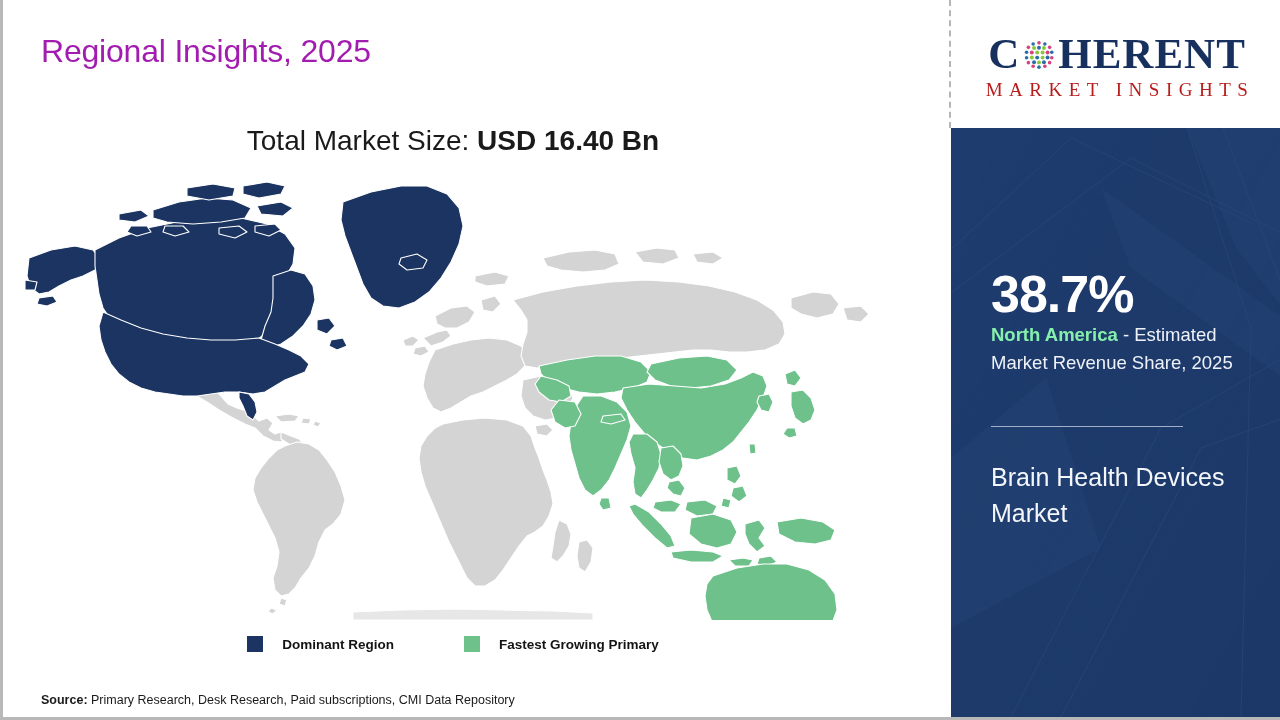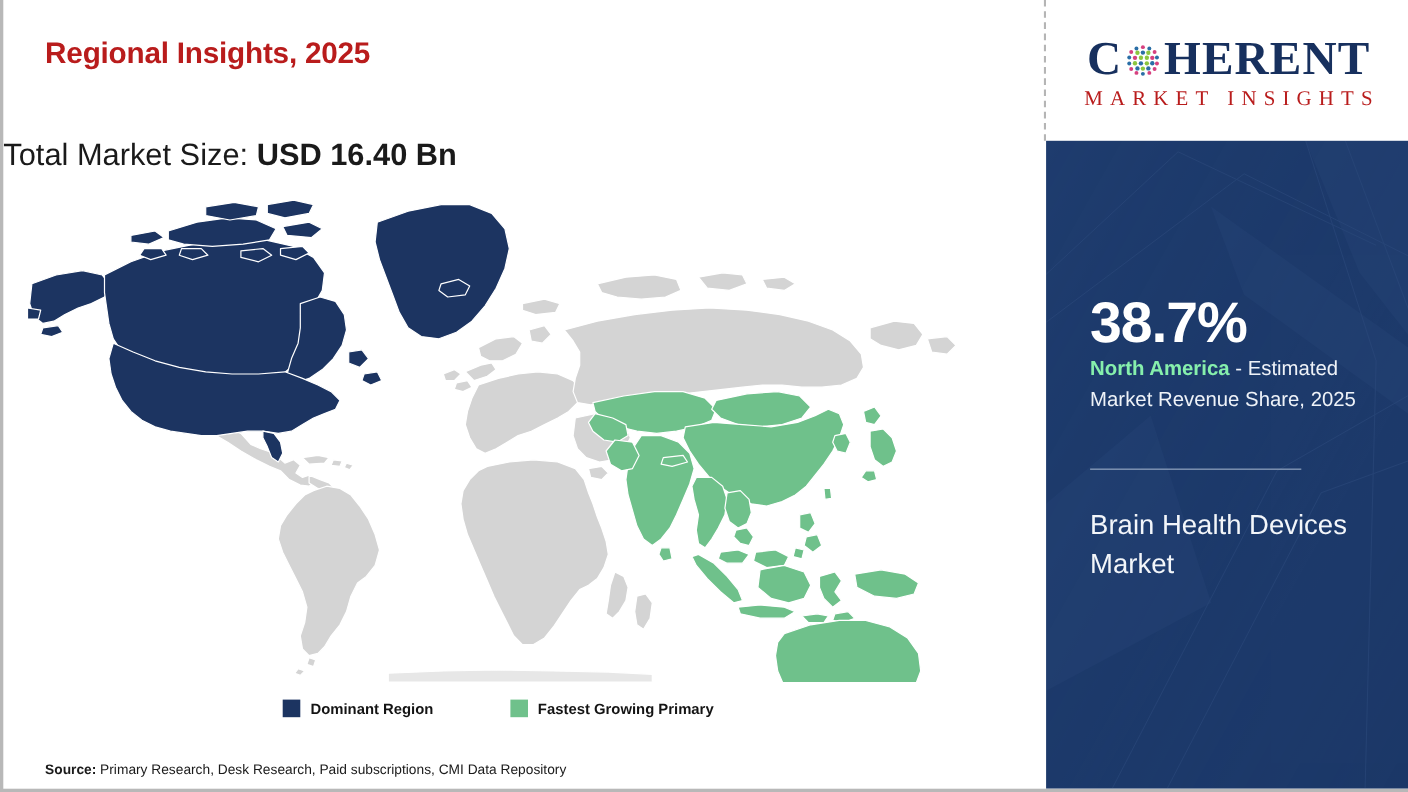--- a/index.html
+++ b/index.html
@@ -23,30 +23,31 @@
 
   
   .left-panel {
     position: absolute;
     left: 0; top: 0;
     width: 946px; height: 720px;
   }
   .page-title {
     position: absolute;
     left: 38px; top: 33px;
-    font-size: 27px;
-    font-weight: bold;
-    color: #b91c1c;
+    font-size: 32px;
+    font-weight: normal;
+    color: #a21caf;
     letter-spacing: -0.2px;
     white-space: nowrap;
   }
   .market-size {
     position: absolute;
     left: 0; top: 125px;
     width: 900px;
+    text-align: center;
     font-size: 28px;
     color: #1a1a1a;
     white-space: nowrap;
   }
   .market-size .ms-label { font-weight: normal; }
   .market-size .ms-value { font-weight: bold; }
 
   
   .map-wrap {
     position: absolute;
@@ -61,21 +62,21 @@
     left: 0; top: 636px;
     width: 900px;
     display: flex;
     justify-content: center;
     align-items: center;
     gap: 70px;
   }
   .legend-item {
     display: flex;
     align-items: center;
-    gap: 9px;
+    gap: 19px;
   }
   .legend-swatch {
     width: 16px; height: 16px;
     display: block;
     flex: 0 0 auto;
   }
   .legend-label {
     font-size: 13.5px;
     font-weight: bold;
     color: #141414;

